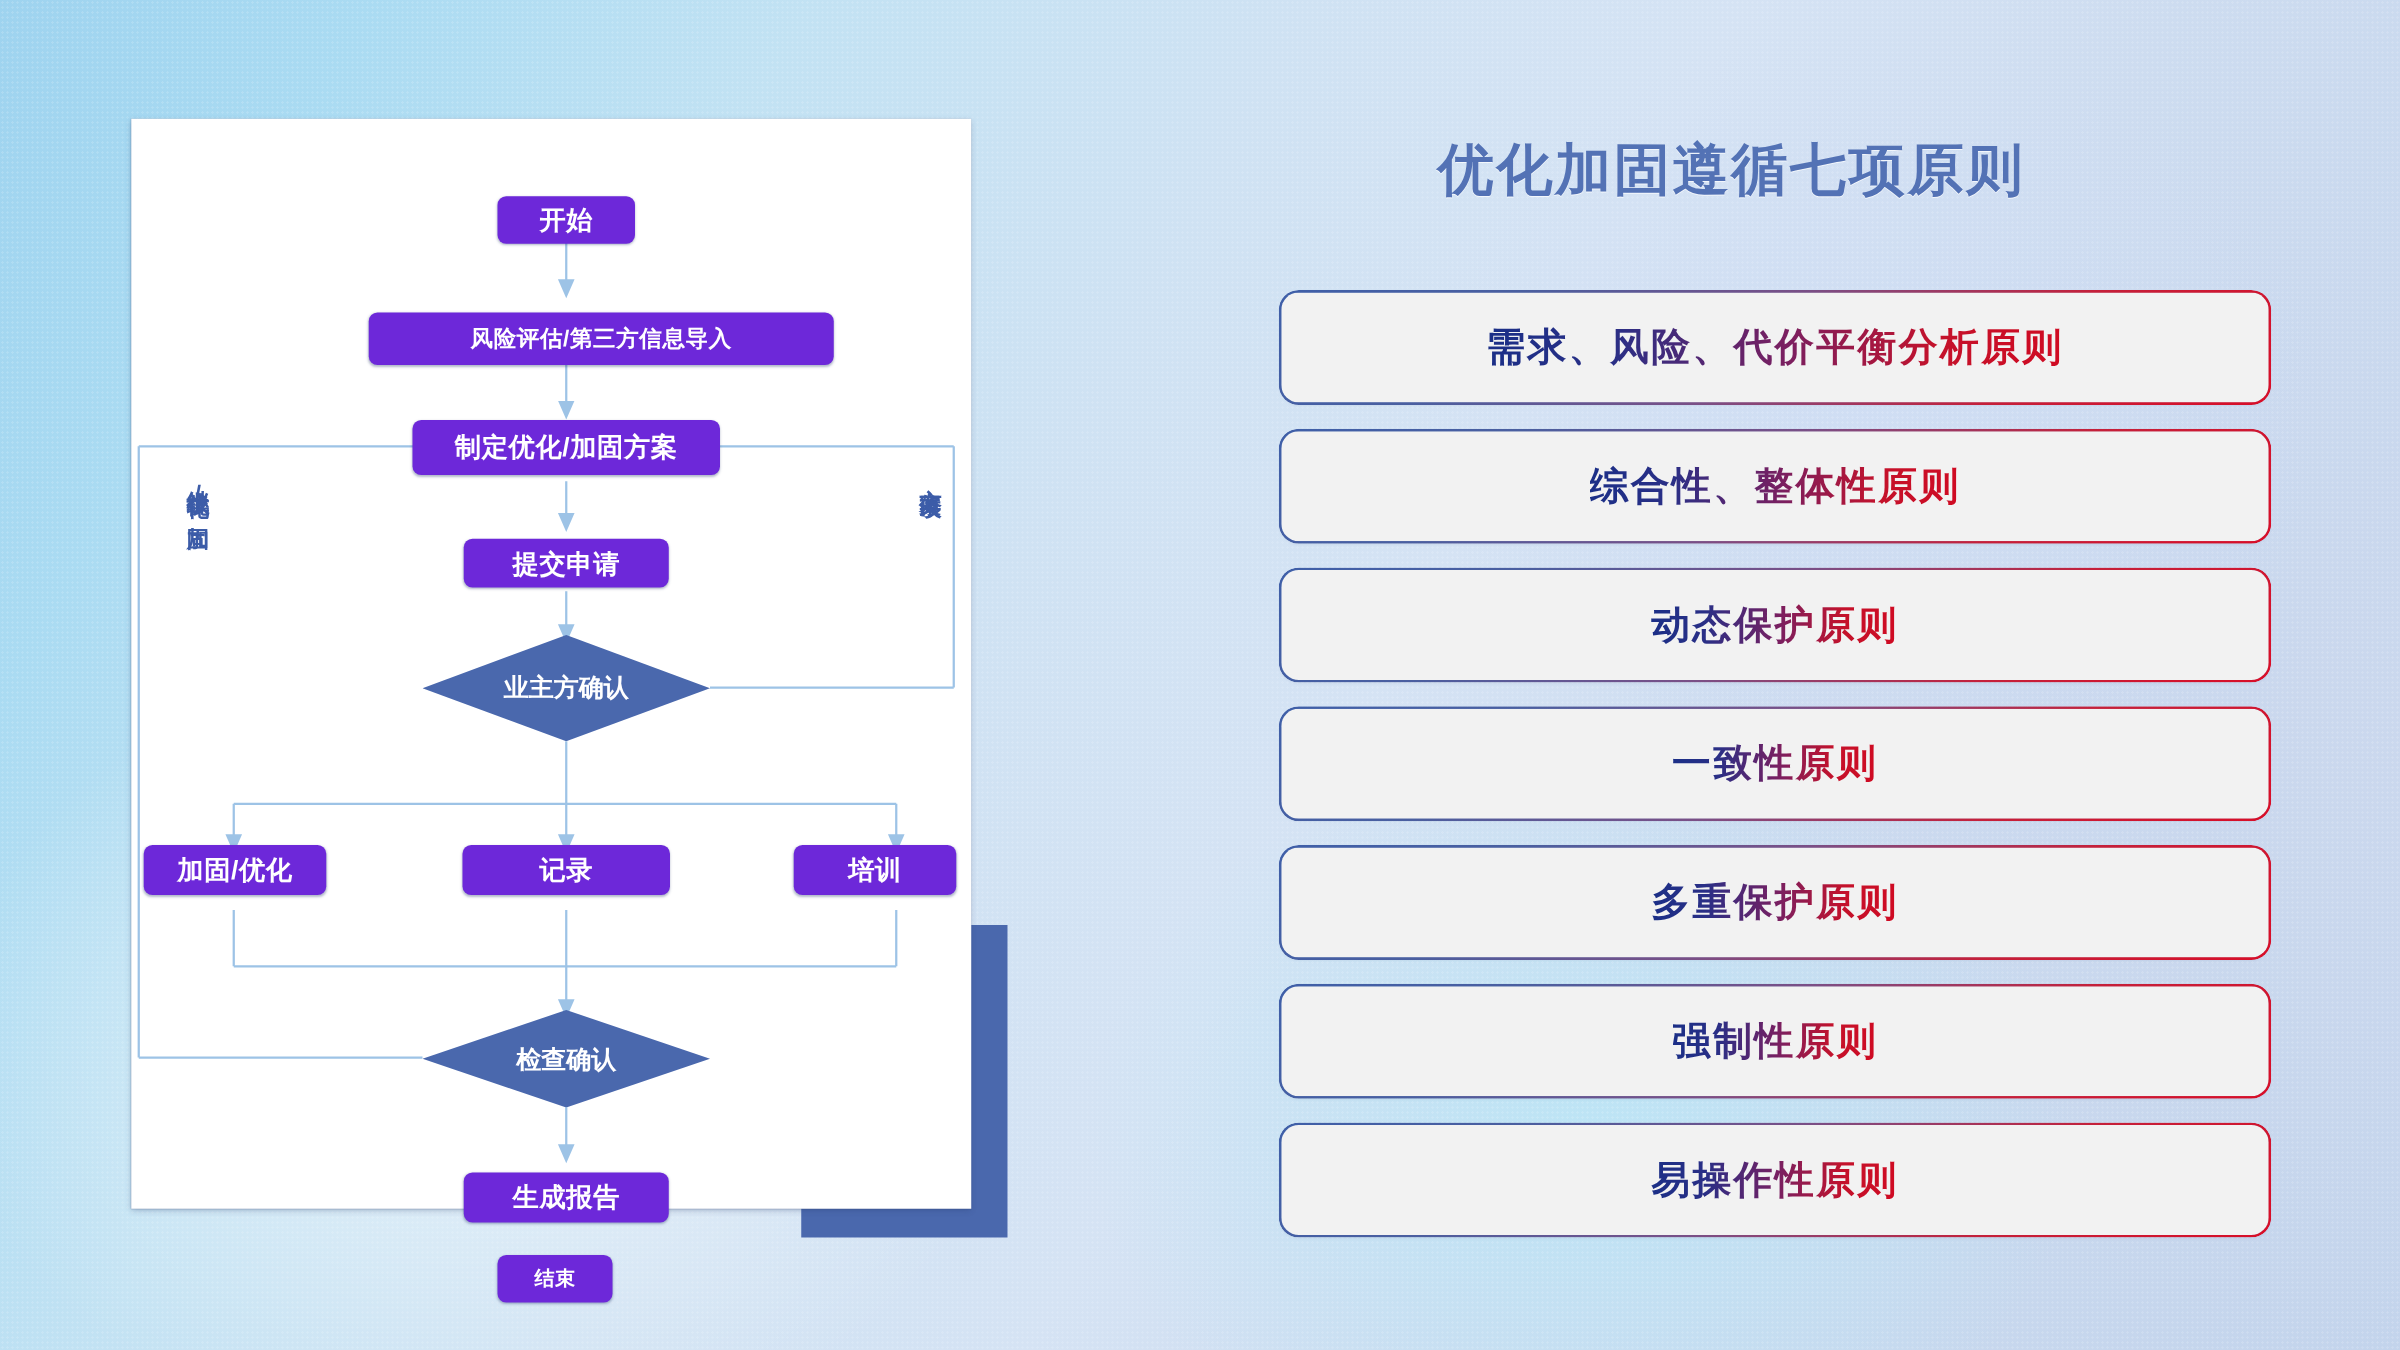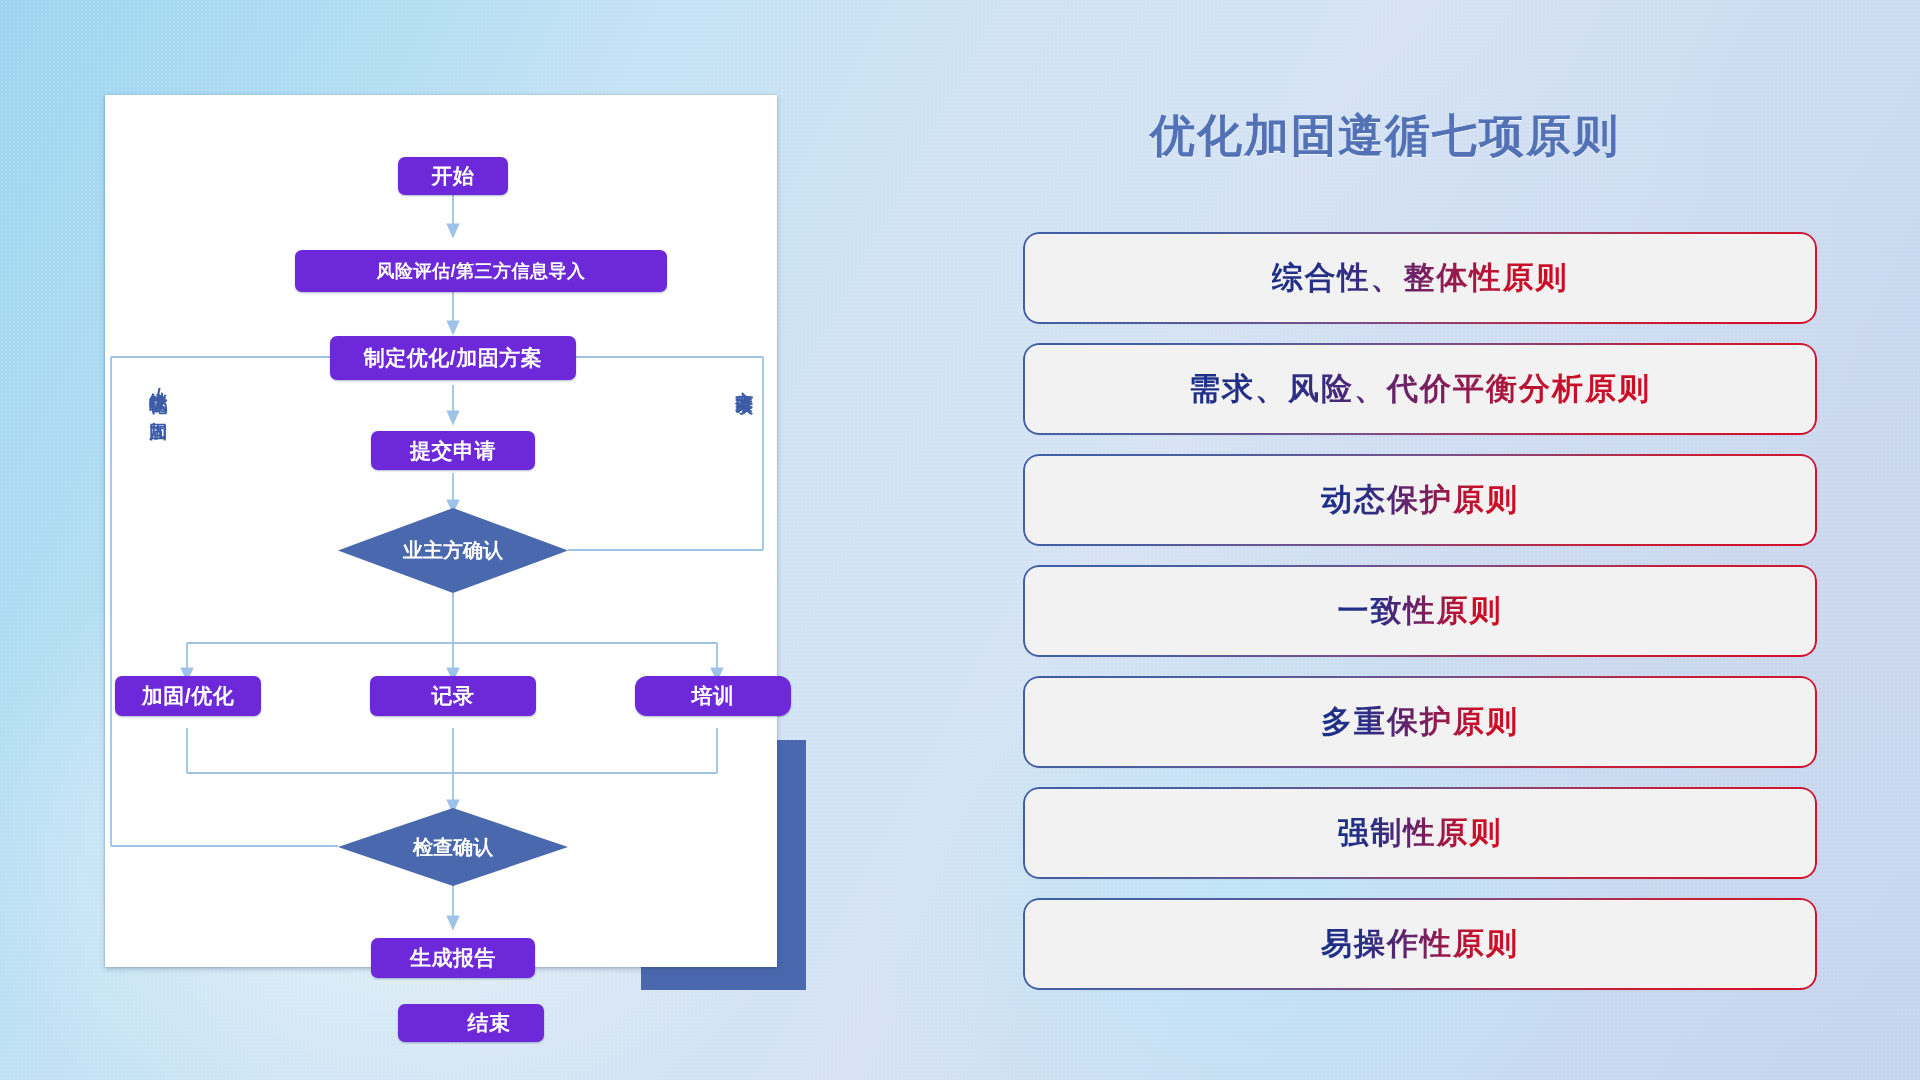--- a/index.html
+++ b/index.html
@@ -186,54 +186,54 @@
     </div>
 
     <div class="node" style="left:10px;top:581px;width:146px;height:40px;font-size:21px;">
       <span>加固/优化</span>
     </div>
 
     <div class="node" style="left:265px;top:581px;width:166px;height:40px;font-size:21px;">
       <span>记录</span>
     </div>
 
-    <div class="node" style="left:530px;top:581px;width:156px;height:40px;font-size:21px;border-radius:12px;">
+    <div class="node" style="left:530px;top:581px;width:130px;height:40px;font-size:21px;">
       <span>培训</span>
     </div>
 
     <div class="diamond" style="left:233px;top:713px;width:230px;height:78px;font-size:20px;">
       <div class="dshape"></div>
       <span>检查确认</span>
     </div>
 
     <div class="node" style="left:266px;top:843px;width:164px;height:40px;font-size:21px;">
       <span>生成报告</span>
     </div>
 
-    <div class="node" style="left:293px;top:909px;width:110px;height:38px;font-size:21px;padding-left:36px;">
+    <div class="node" style="left:293px;top:909px;width:92px;height:38px;font-size:16px;">
       <span>结束</span>
     </div>
 
     <div class="vlabel" style="left:44px;top:282px;font-size:18px;">继续优化/加固</div>
 
     <div class="vlabel" style="left:630px;top:282px;font-size:18px;">方案修改</div>
 
   </div>
 </div>
 
 <div class="rtitle">优化加固遵循七项原则</div>
 
 <div class="cards">
   <div class="card">
+    <span class="ctext">需求、风险、代价平衡分析原则</span>
+  </div>
+  <div class="card">
     <span class="ctext">综合性、整体性原则</span>
   </div>
   <div class="card">
-    <span class="ctext">需求、风险、代价平衡分析原则</span>
-  </div>
-  <div class="card">
     <span class="ctext">动态保护原则</span>
   </div>
   <div class="card">
     <span class="ctext">一致性原则</span>
   </div>
   <div class="card">
     <span class="ctext">多重保护原则</span>
   </div>
   <div class="card">
     <span class="ctext">强制性原则</span>

